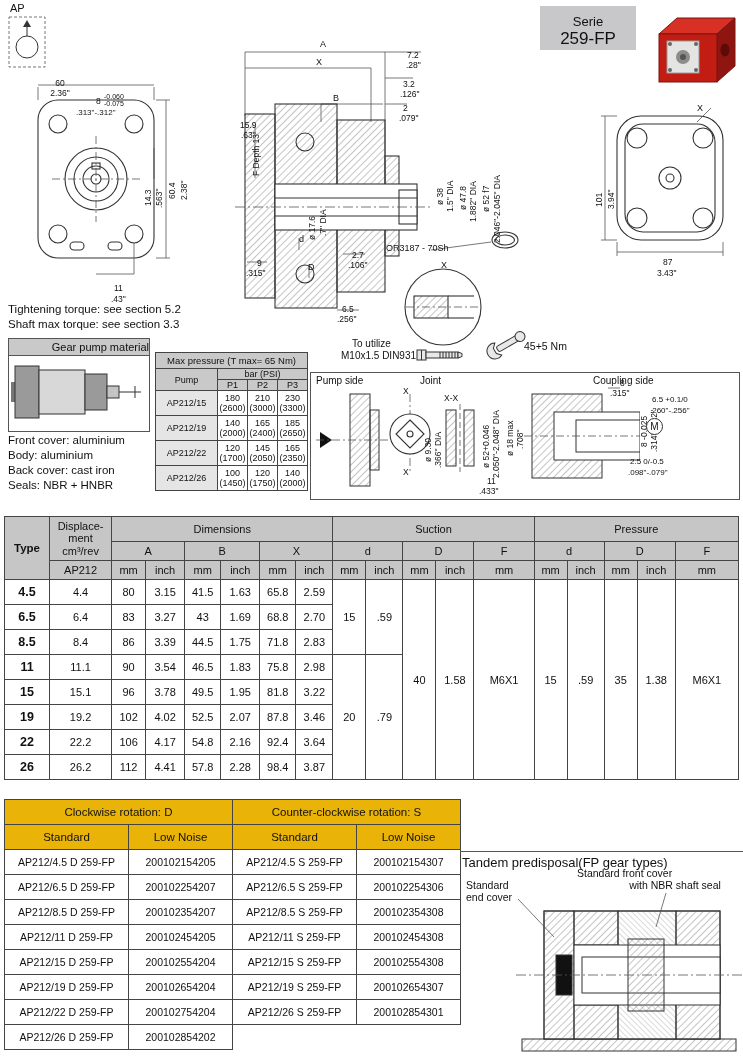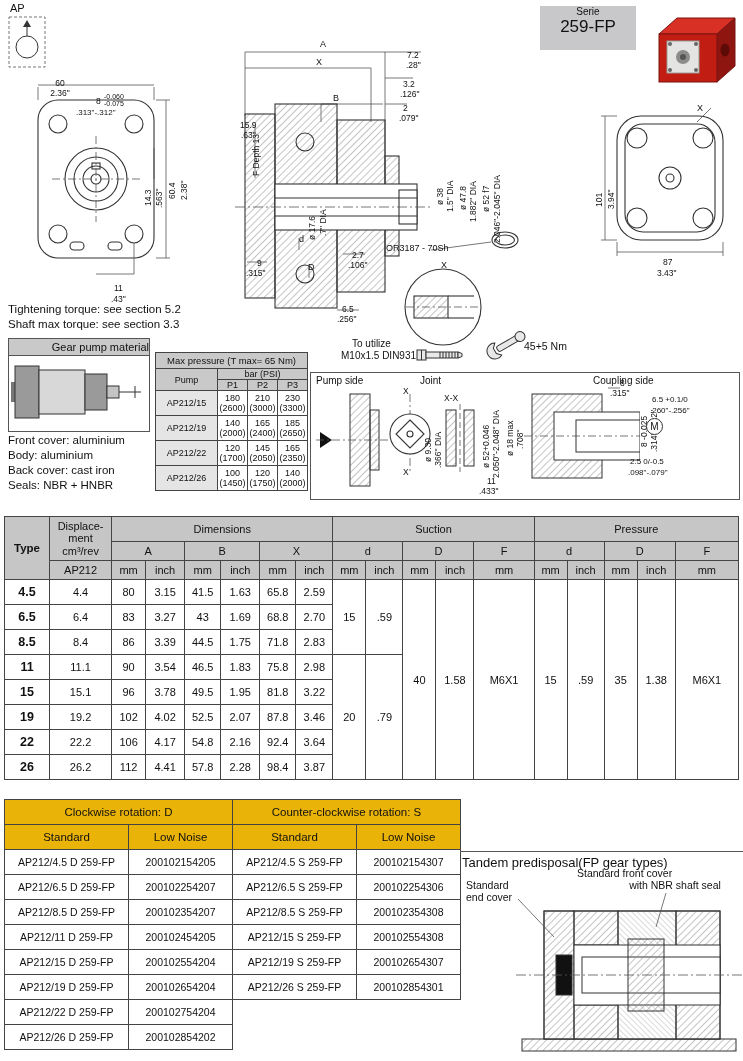--- a/index.html
+++ b/index.html
@@ -10,21 +10,21 @@
 .lab.fs7{font-size:7px}
 .lab.fs8{font-size:8px}
 .lab.fs9{font-size:9px}
 .lab.fs10{font-size:10px}
 .lab.fs105{font-size:10.5px}
 .vlab{position:absolute;font-size:8.5px;white-space:nowrap;transform:rotate(-90deg);transform-origin:0 0;line-height:1;color:#111}
 .note{position:absolute;font-size:11.5px;color:#111}
 table{border-collapse:collapse;position:absolute;table-layout:fixed;background:#fff}
 td,th{border:1px solid #444;text-align:center;vertical-align:middle;overflow:hidden;padding:0}
 .serie{position:absolute;left:540px;top:6px;width:96px;height:44px;background: #c8c8ca;text-align:center}
-.serie .s1{font-size:10px;padding-top:0}
+.serie .s1{font-size:13px;padding-top:8px}
 .serie .s2{font-size:17px}
 .matbox{position:absolute;left:8px;top:338px;width:142px;height:94px;border:1px solid #555;background:#fff}
 .matbox .mtitle{height:17px;background:#c9c9c9;border-bottom:1px solid #555;font-size:11px;text-align:right;line-height:17px}
 .matline{position:absolute;font-size:11.5px;white-space:nowrap}
 .press-table{font-size:9px;left:155px;top:352px;width:152px}
 .press-table th{background:#c9c9c9;font-weight:normal;font-size:9px}
 .press-table .ptt{height:16px;font-size:9.5px}
 .press-table td{height:25px;font-size:9px;line-height:1.15}
 .press-table td.pp{background:#e5e5e5}
 .cpanel{position:absolute;left:310px;top:372px;width:430px;height:128px;border:1px solid #555;background:#fff}
@@ -650,20 +650,24 @@
         <tr>
           <td>AP212/6.5 S 259-FP</td>
           <td>200102254306</td>
         </tr>
 
         <tr>
           <td>AP212/8.5 S 259-FP</td>
           <td>200102354308</td>
         </tr>
 
+        <tr>
+          <td>AP212/11 S 259-FP</td>
+          <td>200102454308</td>
+        </tr>
 
         <tr>
           <td>AP212/15 S 259-FP</td>
           <td>200102554308</td>
         </tr>
 
         <tr>
           <td>AP212/19 S 259-FP</td>
           <td>200102654307</td>
         </tr>

